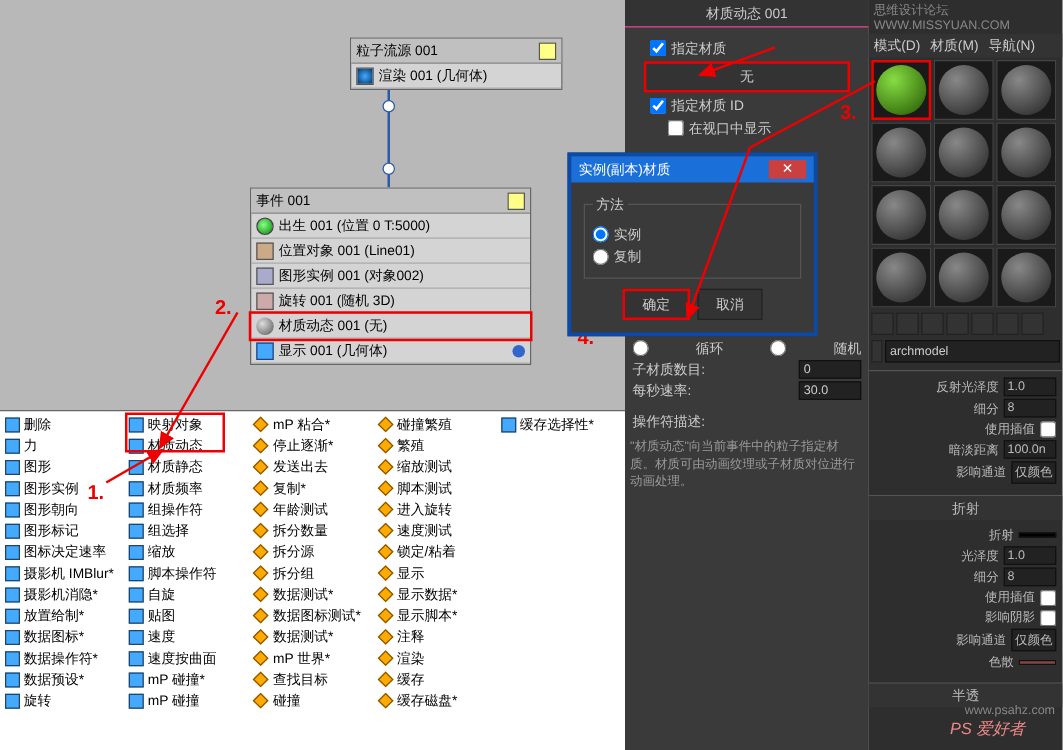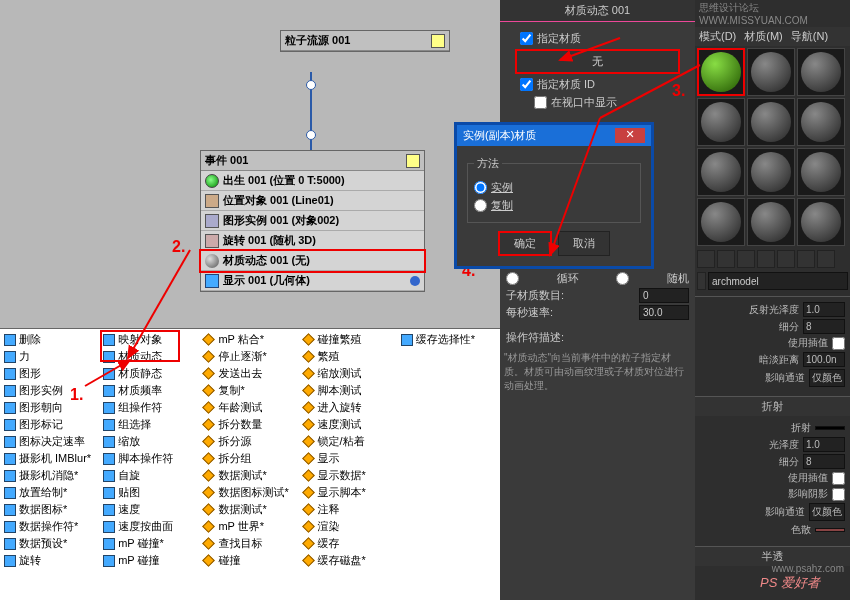--- a/index.html
+++ b/index.html
@@ -1,19 +1,19 @@
 <!DOCTYPE html>
 <html><head>
 <meta charset="utf-8">
 <style>
 * { margin: 0; padding: 0; box-sizing: border-box; font-family: "Microsoft YaHei", sans-serif; }
 body { width: 850px; height: 600px; background: #b8b8b8; overflow: hidden; position: relative; font-size: 11px; }
 .watermark { position: absolute; top: 4px; left: 6px; color: #d0d0d0; font-size: 11px; letter-spacing: 1px; }
 .pflow-area { position: absolute; top: 0; left: 0; width: 500px; height: 328px; background: #b8b8b8; }
-.node-box { position: absolute; background: #d4d4d4; border: 1px solid #666; font-weight: bold; }
+.node-box { position: absolute; background: #d4d4d4; border: 1px solid #666; }
 .node-header { background: #c0c0c0; padding: 2px 4px; display: flex; justify-content: space-between; align-items: center; font-size: 11px; border-bottom: 1px solid #888; }
 .node-row { display: flex; align-items: center; padding: 2px 4px; gap: 4px; font-size: 11px; border-bottom: 1px solid #aaa; }
 .icon-sq { width: 14px; height: 14px; background: #888; border: 1px solid #555; display: inline-block; flex-shrink: 0; }
 .icon-circle { width: 14px; height: 14px; border-radius: 50%; background: radial-gradient(circle at 40% 40%, #8f8, #080); border: 1px solid #444; }
 .icon-blue { width: 14px; height: 14px; background: #4af; border: 1px solid #247; }
 .icon-sphere { width: 14px; height: 14px; border-radius: 50%; background: radial-gradient(circle at 35% 35%, #ddd, #555); }
 .node1 { top: 30px; left: 280px; width: 170px; }
 .node2 { top: 150px; left: 200px; width: 225px; }
 .connector { position: absolute; left: 310px; top: 72px; width: 2px; height: 78px; background: #2a5aa8; }
 .conn-dot { position: absolute; width: 10px; height: 10px; border: 1px solid #2a5aa8; border-radius: 50%; background: #fff; }
@@ -35,21 +35,21 @@
 .param-row { display: flex; justify-content: space-between; align-items: center; margin: 2px 0; font-size: 11px; }
 .spinner { background: #222; border: 1px solid #111; width: 50px; padding: 1px 3px; color: #ccc; font-size: 10px; }
 .help-text { font-size: 10px; color: #999; padding: 4px; line-height: 1.4; }
 
 .dialog { position: absolute; top: 122px; left: 454px; width: 200px; background: #3a3a3a; border: 3px solid #0a4aa8; z-index: 20; }
 .dialog-title { background: #1a6fd8; color: #fff; padding: 3px 6px; display: flex; justify-content: space-between; font-size: 11px; }
 .dialog-close { background: #c84040; width: 30px; text-align: center; color: #fff; }
 .dialog-body { padding: 10px; color: #ccc; }
 .fieldset { border: 1px solid #555; padding: 6px; margin-bottom: 8px; }
 .fieldset legend { font-size: 11px; padding: 0 3px; }
-.radio-row { display: flex; align-items: center; gap: 4px; margin: 3px 0; font-size: 11px; text-decoration: underline; }
+.radio-row { display: flex; align-items: center; gap: 4px; margin: 3px 0; font-size: 11px; }
 .dialog-btns { display: flex; gap: 6px; justify-content: center; margin-top: 8px; }
 .dlg-btn { padding: 3px 14px; background: #333; border: 1px solid #222; color: #ccc; font-size: 11px; }
 
 .mat-editor { position: absolute; top: 0; left: 695px; width: 155px; height: 600px; background: #2e2e2e; color: #bbb; }
 .mat-menu { display: flex; gap: 8px; padding: 2px 4px; font-size: 11px; background: #333; color: #ccc; }
 .mat-site { font-size: 10px; color: #888; padding: 1px 4px; }
 .sphere-grid { display: grid; grid-template-columns: repeat(3, 48px); gap: 2px; padding: 2px; }
 .sphere-slot { width: 48px; height: 48px; background: #1a1a1a; border: 1px solid #444; display: flex; align-items: center; justify-content: center; }
 .sphere-ball { width: 40px; height: 40px; border-radius: 50%; background: radial-gradient(circle at 35% 30%, #888, #222); }
 .sphere-green { background: radial-gradient(circle at 35% 30%, #8d4, #250); }
@@ -71,20 +71,24 @@
 <body>
 
 <div class="watermark">WWW.3DXY.COM</div>
 
 <div class="pflow-area">
   <div class="node-box node1">
     <div class="node-header">
       <span>粒子流源 001</span>
       <span class="icon-sq" style="background:#ff8"></span>
     </div>
+    <div class="node-row">
+      <span class="icon-sq" style="background:radial-gradient(circle,#4af,#036)"></span>
+      <span>渲染 001 (几何体)</span>
+    </div>
   </div>
 
   <div class="connector"></div>
   <div class="conn-dot" style="left:306px;top:80px"></div>
   <div class="conn-dot" style="left:306px;top:130px"></div>
 
   <div class="node-box node2">
     <div class="node-header">
       <span>事件 001</span>
       <span class="icon-sq" style="background:#ff8"></span>

